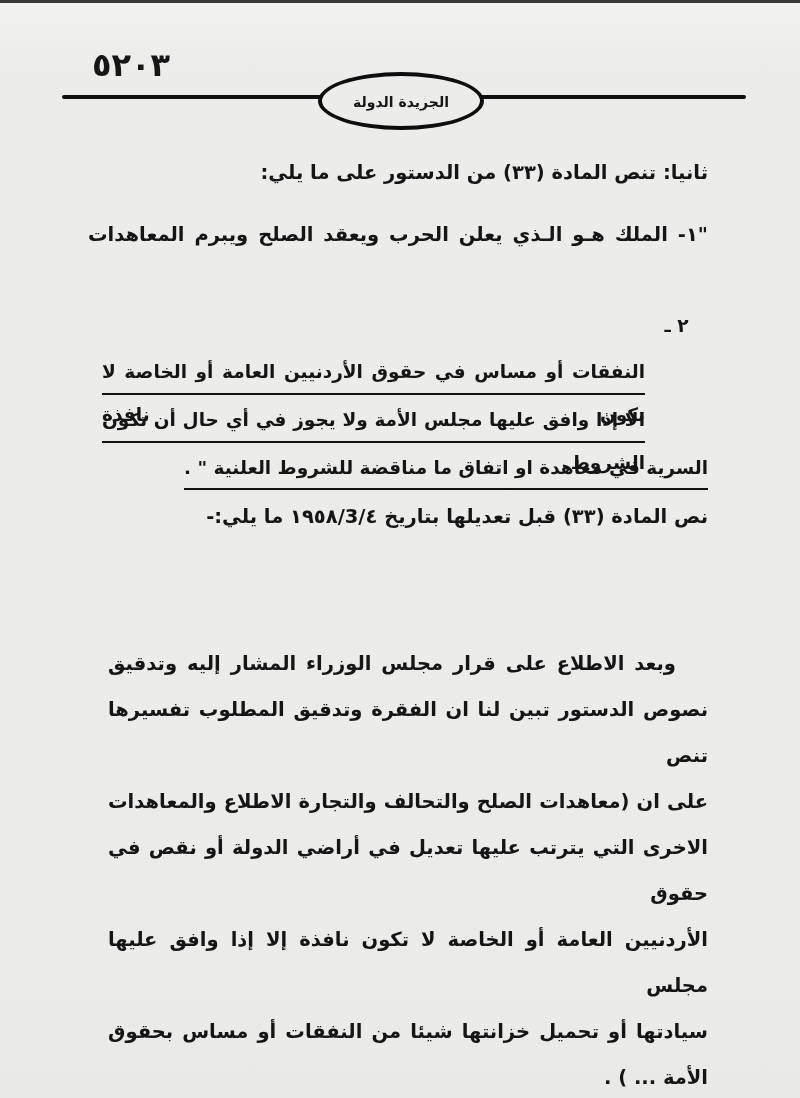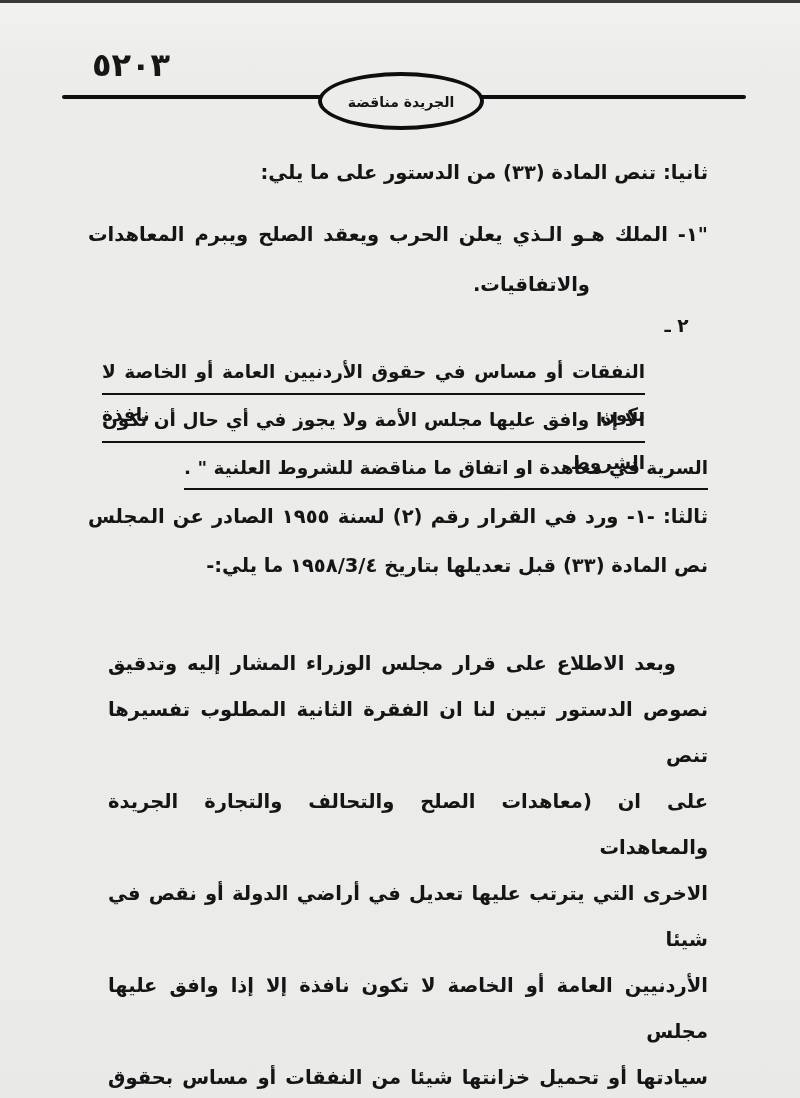--- a/index.html
+++ b/index.html
@@ -129,54 +129,52 @@
 
 <div class="page">
 
   <div class="top-edge"></div>
 
   <div class="page-number">٥٢٠٣</div>
 
   <div class="header-rule"></div>
 
   <div class="seal">
-    <span class="seal-title">الجريدة مناقضة</span>
+    <span class="seal-title">الجريدة الدولة</span>
   </div>
 
   <div class="textcol">
 
     <div class="para p-thaniya">
       <span class="line ralign">ثانيا: تنص المادة (٣٣) من الدستور على ما يلي:</span>
     </div>
 
     <div class="para p-item1">
       <span class="line just">"١- الملك هـو الـذي يعلن الحرب ويعقد الصلح ويبرم المعاهدات</span>
-      <span class="line ralign cont">والاتفاقيات.</span>
     </div>
 
     <div class="para p-item2">
       <div class="i2row first">
         <span class="i2marker">٢ ـ</span>
       </div>
       <div class="i2row i2cont just">النفقات أو مساس في حقوق الأردنيين العامة أو الخاصة لا تكون نافذة</div>
       <div class="i2row i2cont just">الا إذا وافق عليها مجلس الأمة ولا يجوز في أي حال أن تكون الشروط</div>
       <div class="i2row i2last">
         <span class="inline-underline">السرية في معاهدة او اتفاق ما مناقضة للشروط العلنية " .</span>
       </div>
     </div>
 
     <div class="para p-thalitha">
-      <span class="line just">ثالثا: -١- ورد في القرار رقم (٢) لسنة ١٩٥٥ الصادر عن المجلس</span>
       <span class="line ralign">نص المادة (٣٣) قبل تعديلها بتاريخ ١٩٥٨/3/٤ ما يلي:-</span>
     </div>
 
     <div class="para p-body">
       <span class="line just indent1">وبعد الاطلاع على قرار مجلس الوزراء المشار إليه وتدقيق</span>
-      <span class="line just">نصوص الدستور تبين لنا ان الفقرة الثانية المطلوب تفسيرها تنص</span>
-      <span class="line just">على ان (معاهدات الصلح والتحالف والتجارة الجريدة والمعاهدات</span>
-      <span class="line just">الاخرى التي يترتب عليها تعديل في أراضي الدولة أو نقص في شيئا</span>
+      <span class="line just">نصوص الدستور تبين لنا ان الفقرة وتدقيق المطلوب تفسيرها تنص</span>
+      <span class="line just">على ان (معاهدات الصلح والتحالف والتجارة الاطلاع والمعاهدات</span>
+      <span class="line just">الاخرى التي يترتب عليها تعديل في أراضي الدولة أو نقص في حقوق</span>
       <span class="line just">الأردنيين العامة أو الخاصة لا تكون نافذة إلا إذا وافق عليها مجلس</span>
       <span class="line just">سيادتها أو تحميل خزانتها شيئا من النفقات أو مساس بحقوق</span>
       <span class="line ralign">الأمة ... ) .</span>
     </div>
 
   </div>
 </div>
 
 </body></html>

